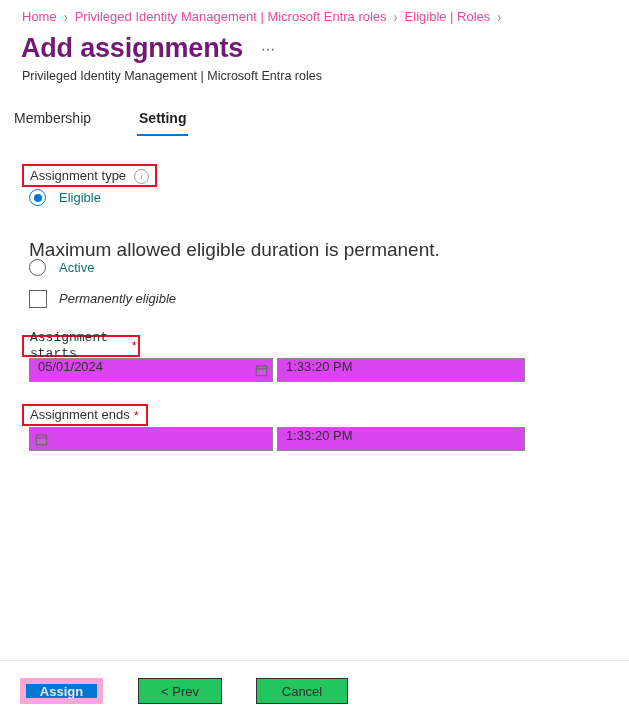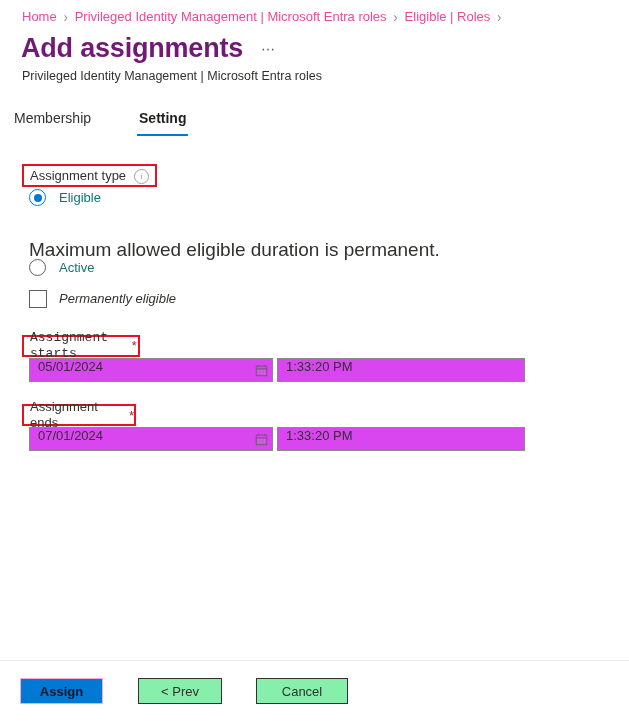--- a/index.html
+++ b/index.html
@@ -259,26 +259,26 @@
     height: 26px;
     display: flex;
     align-items: center;
     justify-content: center;
     font-size: 13px;
     cursor: pointer;
     user-select: none;
   }
   .btn-primary {
     background: #0078d4;
-    color: #0f172a;
-    border: 1px solid #f9a8d4;
+    color: #e5e5e5;
+    border: 6px solid #f9a8d4;
     font-weight: 600;
   }
   .btn-default {
-    background: #86efac;
+    background: #22c55e;
     color: #323130;
     border: 1px solid #323130;
   }
 </style>
 </head>
 <body>
 
 <div class="breadcrumb">
   <span class="crumb-link">Home</span>
   <span class="crumb-sep">›</span>
@@ -341,27 +341,26 @@
       <rect x="6.9" y="10.6" width="2" height="1.8" fill="#9a9a9a"></rect>
       <rect x="10.6" y="10.6" width="2" height="1.8" fill="#9a9a9a"></rect>
     </svg>
   </span>
 </div>
 
 <div class="field" style="left:277px; top:358px; width:248px;">
   <span class="val">1:33:20 PM</span>
 </div>
 
-<div class="anno" style="left:22px; top:404px; width:114px; height:22px;">
+<div class="anno" style="left:22px; top:404px; width:126px; height:22px;">
   <span class="lbl">Assignment ends</span>
   <span class="req-star">*</span>
 </div>
 
 <div class="field" style="left:29px; top:427px; width:244px;">
-  <span class="val">07/01/2024</span>
   <span class="cal-icon">
     <svg width="13" height="13" viewBox="0 0 16 16" aria-hidden="true">
       <rect x="1.5" y="2.5" width="13" height="12" fill="none" stroke="#605e5c" stroke-width="1"></rect>
       <line x1="1.5" y1="6" x2="14.5" y2="6" stroke="#605e5c" stroke-width="1"></line>
       <line x1="4" y1="1" x2="4" y2="3.5" stroke="#605e5c" stroke-width="1"></line>
       <line x1="12" y1="1" x2="12" y2="3.5" stroke="#605e5c" stroke-width="1"></line>
       <rect x="3.2" y="7.6" width="2" height="1.8" fill="#9a9a9a"></rect>
       <rect x="6.9" y="7.6" width="2" height="1.8" fill="#9a9a9a"></rect>
       <rect x="10.6" y="7.6" width="2" height="1.8" fill="#9a9a9a"></rect>
       <rect x="3.2" y="10.6" width="2" height="1.8" fill="#9a9a9a"></rect>

